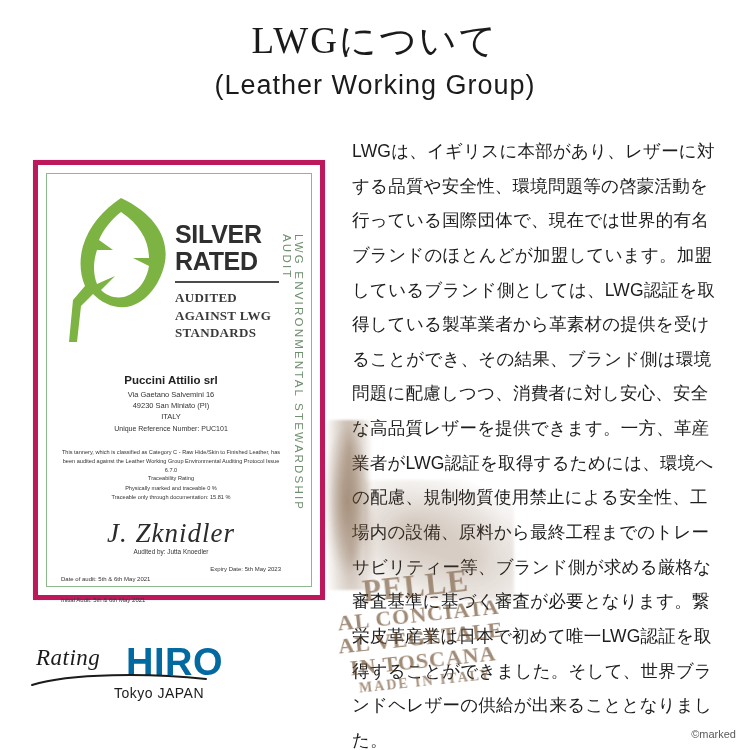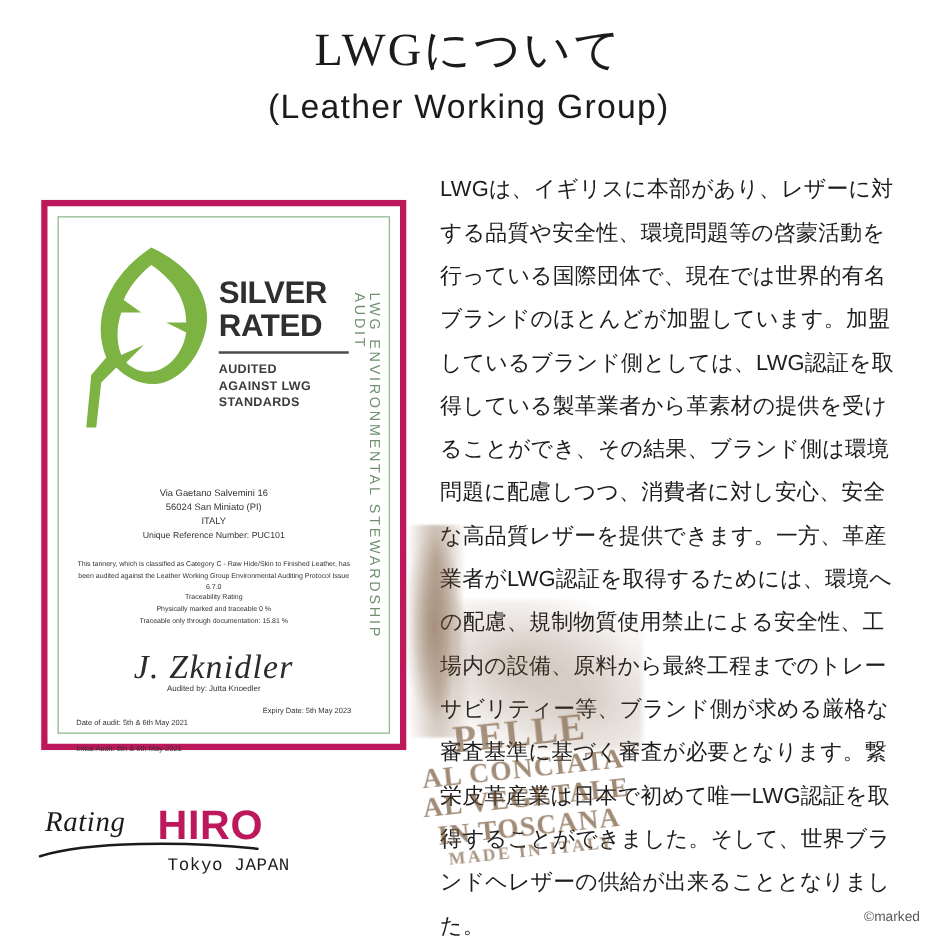--- a/index.html
+++ b/index.html
@@ -65,22 +65,22 @@
   }
   .silver-2{
     font-family:"Liberation Sans", sans-serif;
     font-weight:bold;font-size:25px;color:#2f2f2f;line-height:1.0;
     letter-spacing:-0.3px;margin-top:2px;
   }
   .silver-rule{
     width:104px;height:2px;background:#4c4c4c;margin:7px 0 6px 0;
   }
   .silver-3{
-    font-family:Liberation Sans, sans-serif;
-    font-weight:bold;font-size:10px;color:#3a3a3a;line-height:1.35;
+    font-family:Liberation Serif, serif;
+    font-weight:bold;font-size:13px;color:#3a3a3a;line-height:1.35;
     letter-spacing:.3px;
   }
 
   .vert-label{
     position:absolute;right:6px;top:60px;
     writing-mode:vertical-rl;
     font-family:"Liberation Sans", sans-serif;
     font-size:11.5px;letter-spacing:2.2px;color:#6f8f6f;
     height:320px;
   }
@@ -170,28 +170,28 @@
     position:absolute;left:30px;top:645px;width:230px;height:70px;
   }
   .logo-atelier{
     position:absolute;left:6px;top:0;
     font-family:"Liberation Serif", serif;
     font-style:italic;font-size:23px;color:#1b1b1b;letter-spacing:.5px;
   }
   .logo-hiro{
     position:absolute;left:96px;top:-4px;
     font-family:"Liberation Sans", sans-serif;
-    font-weight:bold;font-size:33px;color:#be185d;letter-spacing:.5px;
+    font-weight:bold;font-size:38px;color:#0369a1;letter-spacing:.5px;
   }
   .logo-swoosh{
     position:absolute;left:0;top:26px;width:180px;height:18px;
   }
   .logo-tokyo{
-    position:absolute;left:104px;top:40px;
-    font-family:Liberation Mono, monospace;
+    position:absolute;left:84px;top:40px;
+    font-family:Liberation Sans, sans-serif;
     font-size:14px;color:#1b1b1b;letter-spacing:.5px;
   }
 
   .credit{
     position:absolute;right:14px;bottom:10px;
     font-family:"Liberation Sans", sans-serif;
     font-size:11px;color:#5a5a5a;
   }
 </style>
 </head>
@@ -232,22 +232,23 @@
         <div class="silver-1">SILVER</div>
         <div class="silver-2">RATED</div>
         <div class="silver-rule"></div>
         <div class="silver-3" style="white-space:pre-line">AUDITED
 AGAINST LWG
 STANDARDS</div>
       </div>
 
       <div class="vert-label">LWG ENVIRONMENTAL STEWARDSHIP AUDIT</div>
 
+      <div class="cert-company">Puccini Attilio srl</div>
       <div class="cert-addr" style="white-space:pre-line">Via Gaetano Salvemini 16
-56024 San Miniato (PI)
+49230 San Miniato (PI)
 ITALY</div>
       <div class="cert-ref">Unique Reference Number: PUC101</div>
       <div class="cert-para">This tannery, which is classified as Category C - Raw Hide/Skin to Finished Leather, has been audited against the Leather Working Group Environmental Auditing Protocol Issue 6.7.0</div>
 
       <div class="cert-trace">
         <div>Traceability Rating</div>
         <div>Physically marked and traceable 0 %</div>
         <div>Traceable only through documentation: 15.81 %</div>
       </div>
 

